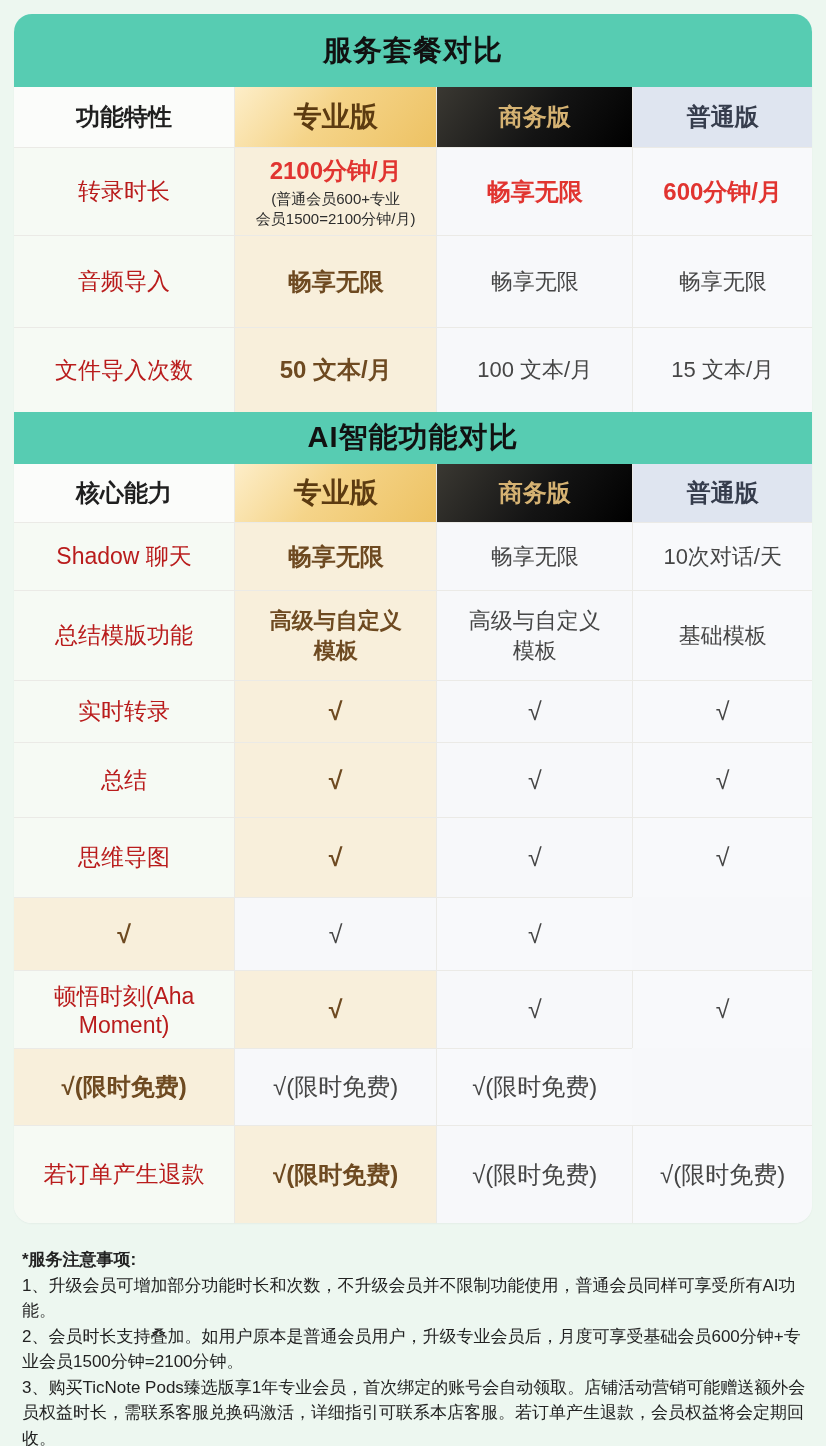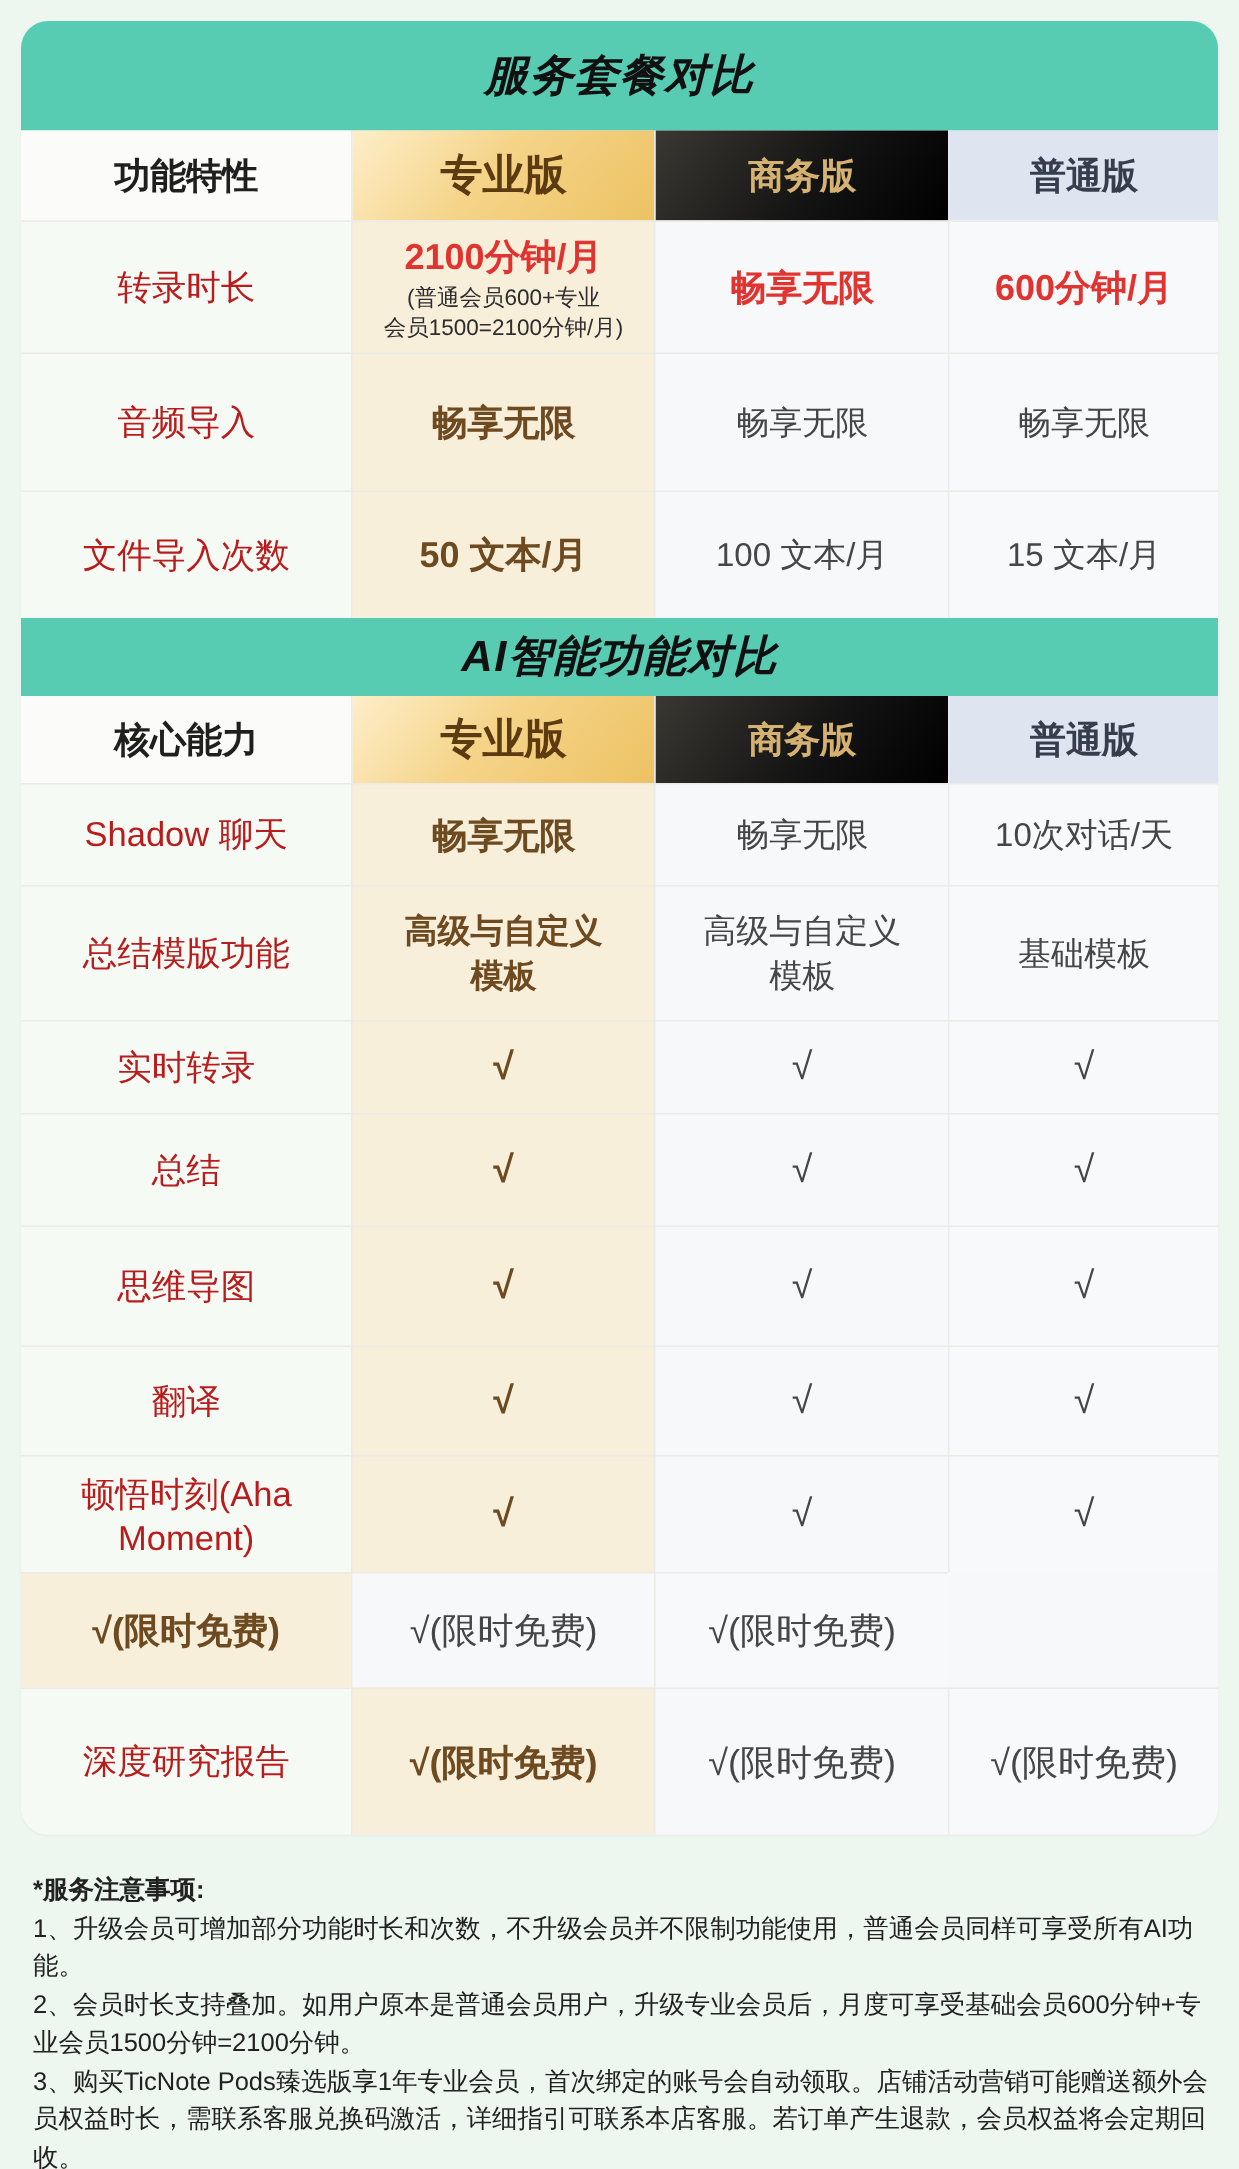--- a/index.html
+++ b/index.html
@@ -14,21 +14,20 @@
     width:798px;margin:14px auto 0 auto;
     border-radius:18px;overflow:hidden;
     background:#f7f8fa;
     box-shadow:0 1px 2px rgba(0,0,0,0.04);
   }
   .band{
     background:#57ccb2;
     height:73px;display:flex;align-items:center;justify-content:center;
     font-size:29px;font-weight:700;color:#111;
     letter-spacing:1px;
-    font-style:italic;
   }
   .band.second{height:52px;}
   .grid-row{
     display:grid;
     grid-template-columns:27.6% 25.3% 24.6% 22.5%;
   }
   .cell{
     display:flex;flex-direction:column;align-items:center;justify-content:center;
     text-align:center;white-space:pre-line;
     padding:6px 8px;box-sizing:border-box;
@@ -156,42 +155,41 @@
   </div>
 
   <div class="grid-row rh80">
     <div class="cell c-label">思维导图</div>
     <div class="cell c-pro pro-text check">√</div>
     <div class="cell c-biz check">√</div>
     <div class="cell c-std check">√</div>
   </div>
 
   <div class="grid-row rh73">
-    <div class="cell c-label">翻译</div>
     <div class="cell c-pro pro-text check">√</div>
     <div class="cell c-biz check">√</div>
     <div class="cell c-std check">√</div>
   </div>
 
   <div class="grid-row rh78">
     <div class="cell c-label">顿悟时刻(Aha
 Moment)</div>
     <div class="cell c-pro pro-text check">√</div>
     <div class="cell c-biz check">√</div>
     <div class="cell c-std check">√</div>
   </div>
 
   <div class="grid-row rh77">
     <div class="cell c-pro pro-text big">√(限时免费)</div>
     <div class="cell c-biz big">√(限时免费)</div>
     <div class="cell c-std big">√(限时免费)</div>
   </div>
 
   <div class="grid-row rh98">
-    <div class="cell c-label">深度研究报告</div>
+    <div class="cell c-label">若订单产生退款</div>
     <div class="cell c-pro pro-text big">√(限时免费)</div>
     <div class="cell c-biz big">√(限时免费)</div>
     <div class="cell c-std big">√(限时免费)</div>
   </div>
 
 </div>
 
 <div class="notes">
   <div class="notes-title">*服务注意事项:</div>
   <div>1、升级会员可增加部分功能时长和次数，不升级会员并不限制功能使用，普通会员同样可享受所有AI功能。</div>

